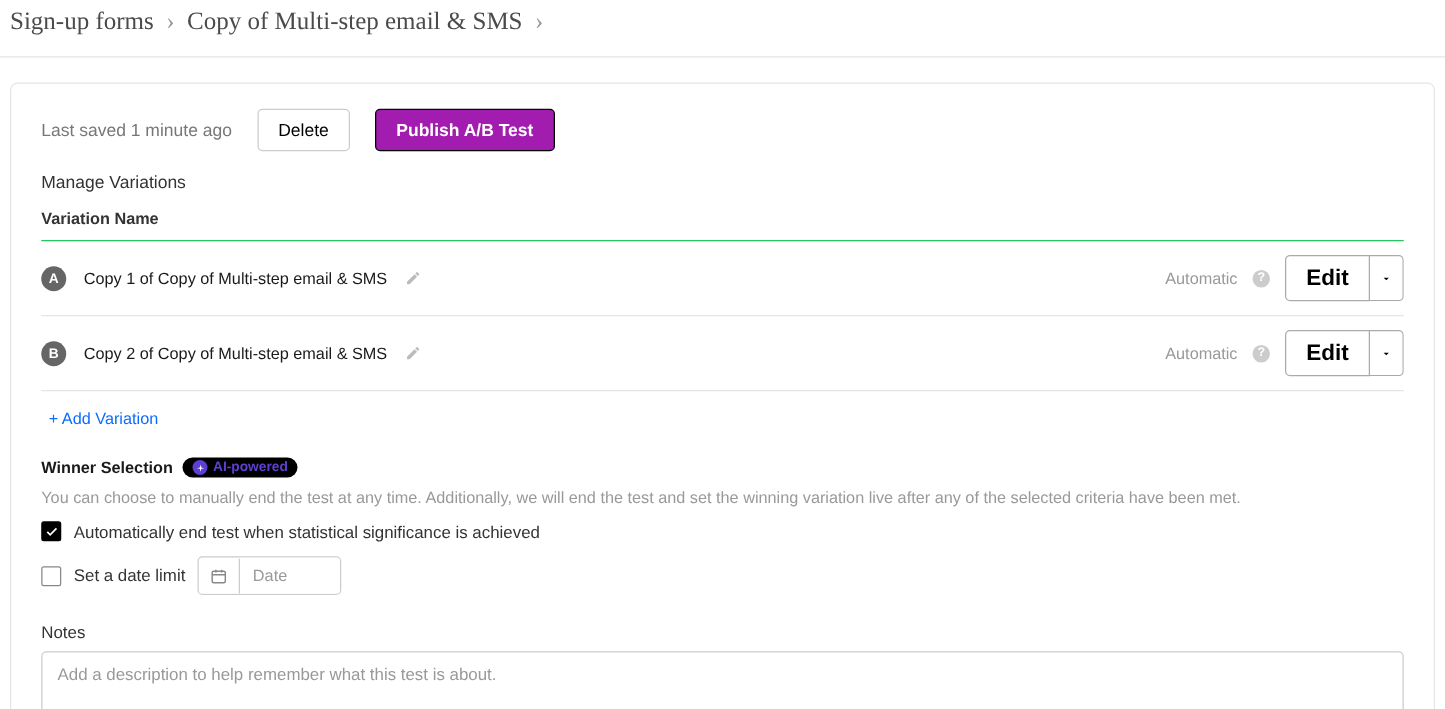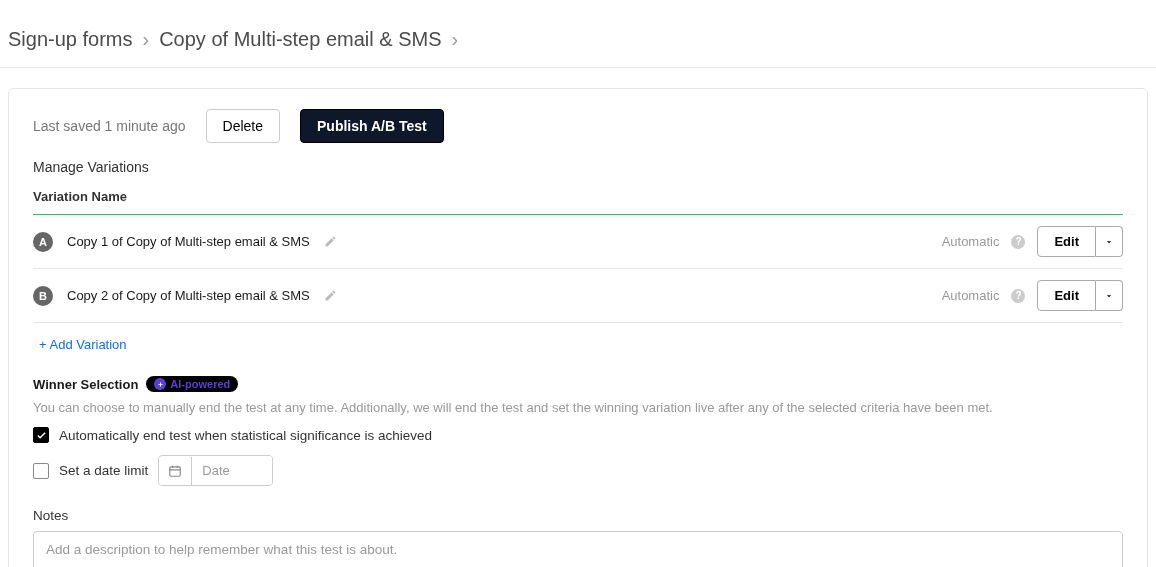--- a/index.html
+++ b/index.html
@@ -11,24 +11,25 @@
       font-family: -apple-system, BlinkMacSystemFont, "Segoe UI", Helvetica, Arial, sans-serif;
       background: #fff;
       color: #1a1a1a;
       font-size: 14px;
     }
     
     .breadcrumb {
       display: flex;
       align-items: flex-start;
       gap: 10px;
-      padding: 28px 8px 16px 8px;
+      padding: 6px 8px 16px 8px;
       font-size: 20px;
       color: #4b4b4b;
       border-bottom: 1px solid #e5e5e5;
+      font-family: Liberation Serif, serif;
     }
     .breadcrumb-sep {
       color: #999;
       font-size: 20px;
     }
     .breadcrumb a {
       color: #4b4b4b;
       text-decoration: none;
     }
     
@@ -88,21 +89,21 @@
     .btn {
       padding: 8px 16px;
       border-radius: 4px;
       font-size: 14px;
       font-weight: 500;
       cursor: pointer;
       border: 1px solid #ccc;
       background: #fff;
     }
     .btn-primary {
-      background: #0f172a;
+      background: #a21caf;
       color: #fff;
       border: 1px solid #000;
       font-weight: 600;
     }
     
     .section-label {
       font-size: 14px;
       color: #333;
       margin-bottom: 14px;
     }
@@ -195,21 +196,21 @@
       font-weight: bold;
     }
     .split-btn {
       display: flex;
     }
     .split-btn .main {
       padding: 7px 16px;
       border: 1px solid #aaa;
       border-radius: 4px 0 0 4px;
       background: #fff;
-      font-size: 13px;
+      font-size: 18px;
       font-weight: 600;
       cursor: pointer;
     }
     .split-btn .caret {
       padding: 7px 8px;
       border: 1px solid #aaa;
       border-left: none;
       border-radius: 0 4px 4px 0;
       background: #fff;
       cursor: pointer;
@@ -224,21 +225,21 @@
       cursor: pointer;
       padding: 14px 0 0 6px;
       display: inline-block;
     }
     
     .winner-section {
       margin-top: 24px;
     }
     .winner-header {
       display: flex;
-      align-items: center;
+      align-items: flex-start;
       gap: 8px;
       margin-bottom: 8px;
     }
     .winner-title {
       font-size: 13px;
       font-weight: 600;
       color: #1a1a1a;
     }
     .ai-badge {
       display: inline-flex;

